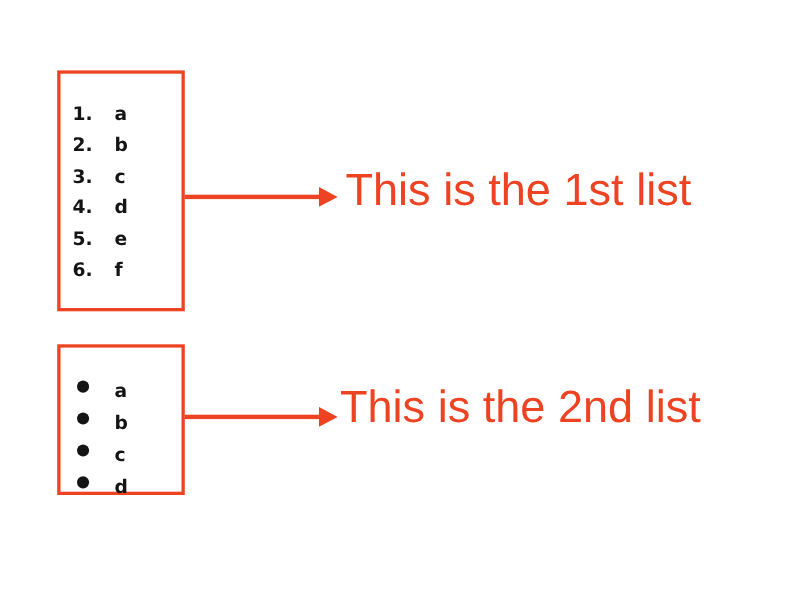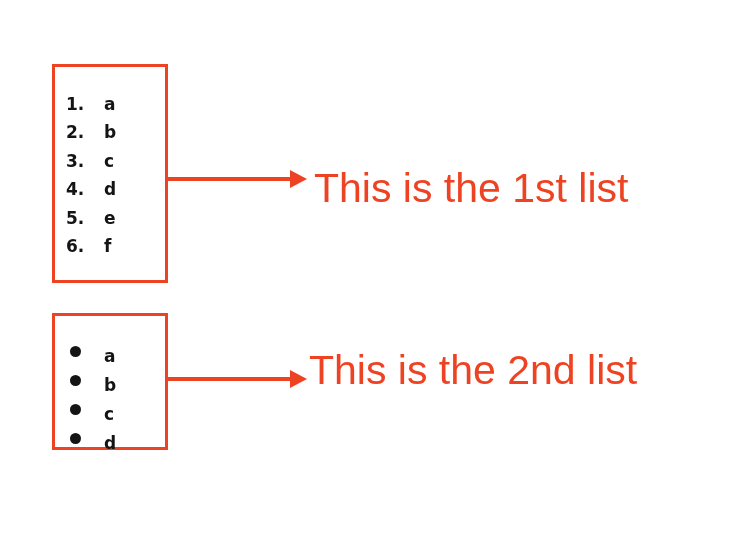--- a/index.html
+++ b/index.html
@@ -123,21 +123,21 @@
     position: absolute;
     color: #ee4323;
     font-size: 41px;
     line-height: 41px;
     font-weight: normal;
     white-space: nowrap;
     font-family: "Liberation Sans", sans-serif;
   }
   #label-first-list {
     left: 314px;
-    top: 168px;
+    top: 152px;
   }
   #label-second-list {
     left: 309px;
     top: 350px;
   }
 </style>
 </head>
 <body>
 
 <div id="canvas">

